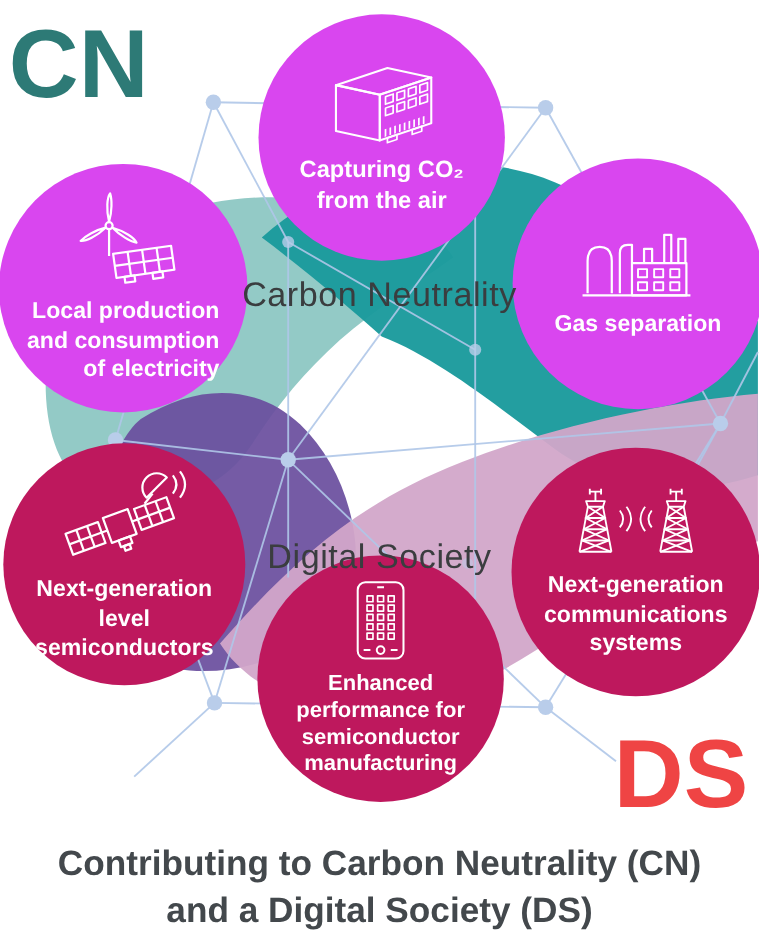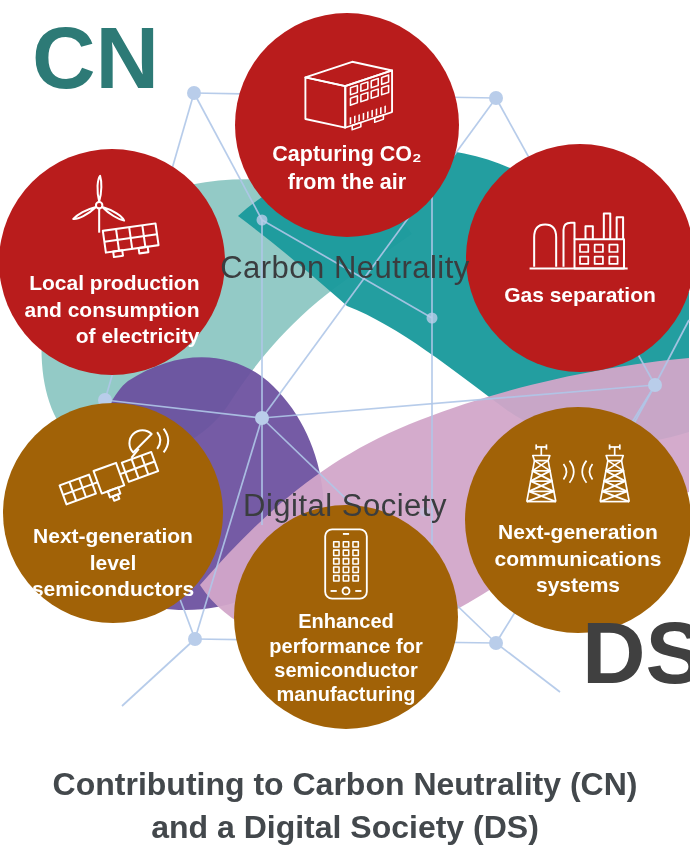--- a/index.html
+++ b/index.html
@@ -8,39 +8,39 @@
     font-family:"Liberation Sans","DejaVu Sans",sans-serif;
   }
   svg.layer{position:absolute;left:0;top:0;z-index:1;}
   .circle{
     position:absolute;border-radius:50%;z-index:2;
     display:flex;flex-direction:column;align-items:center;justify-content:center;
     text-align:center;color:#ffffff;font-weight:700;
   }
   .circle .txt{line-height:1.28;}
   .circle .ln{display:block;}
-  .teal-c{background:#b91c1c;}
-  .purple-c{background:#a16207;}
+  .teal-c{background:#d946ef;}
+  .purple-c{background:#be185d;}
   .c1{left:235px;top:13px;width:224px;height:224px;font-size:21.5px;}
   .c2{left:-1px;top:149px;width:226px;height:226px;font-size:21px;text-align:right;}
   .c3{left:466px;top:144px;width:228px;height:228px;font-size:21px;}
   .c4{left:3px;top:403px;width:220px;height:220px;font-size:21px;}
   .c5{left:234px;top:505px;width:224px;height:224px;font-size:20px;}
   .c5 .txt{line-height:1.22;}
   .c6{left:465px;top:407px;width:226px;height:226px;font-size:21px;}
   .icon{flex:0 0 auto;margin-bottom:8px;}
   .band-label{
     position:absolute;left:145px;width:400px;z-index:3;text-align:center;
     font-size:31px;font-weight:400;color:#3A3D3F;letter-spacing:0.5px;
   }
   #cn-label{top:250px;}
   #ds-label{top:456px;margin-top:32px;}
-  .badge{position:absolute;z-index:3;font-weight:700;line-height:1;margin-left:24px;}
+  .badge{position:absolute;z-index:3;font-weight:700;line-height:1;}
   #cn-badge{left:8px;top:14px;font-size:88px;color:#2D7A76;}
-  #ds-badge{left:558px;top:609px;font-size:88px;color:#404040;}
+  #ds-badge{left:558px;top:660px;font-size:88px;color:#ef4444;}
   #caption{
     position:absolute;left:0;top:763px;width:690px;z-index:3;text-align:center;
     font-size:32px;font-weight:700;color:#43484C;line-height:1.33;
   }
 </style>
 </head>
 <body>
 
 <div id="stage">
 

